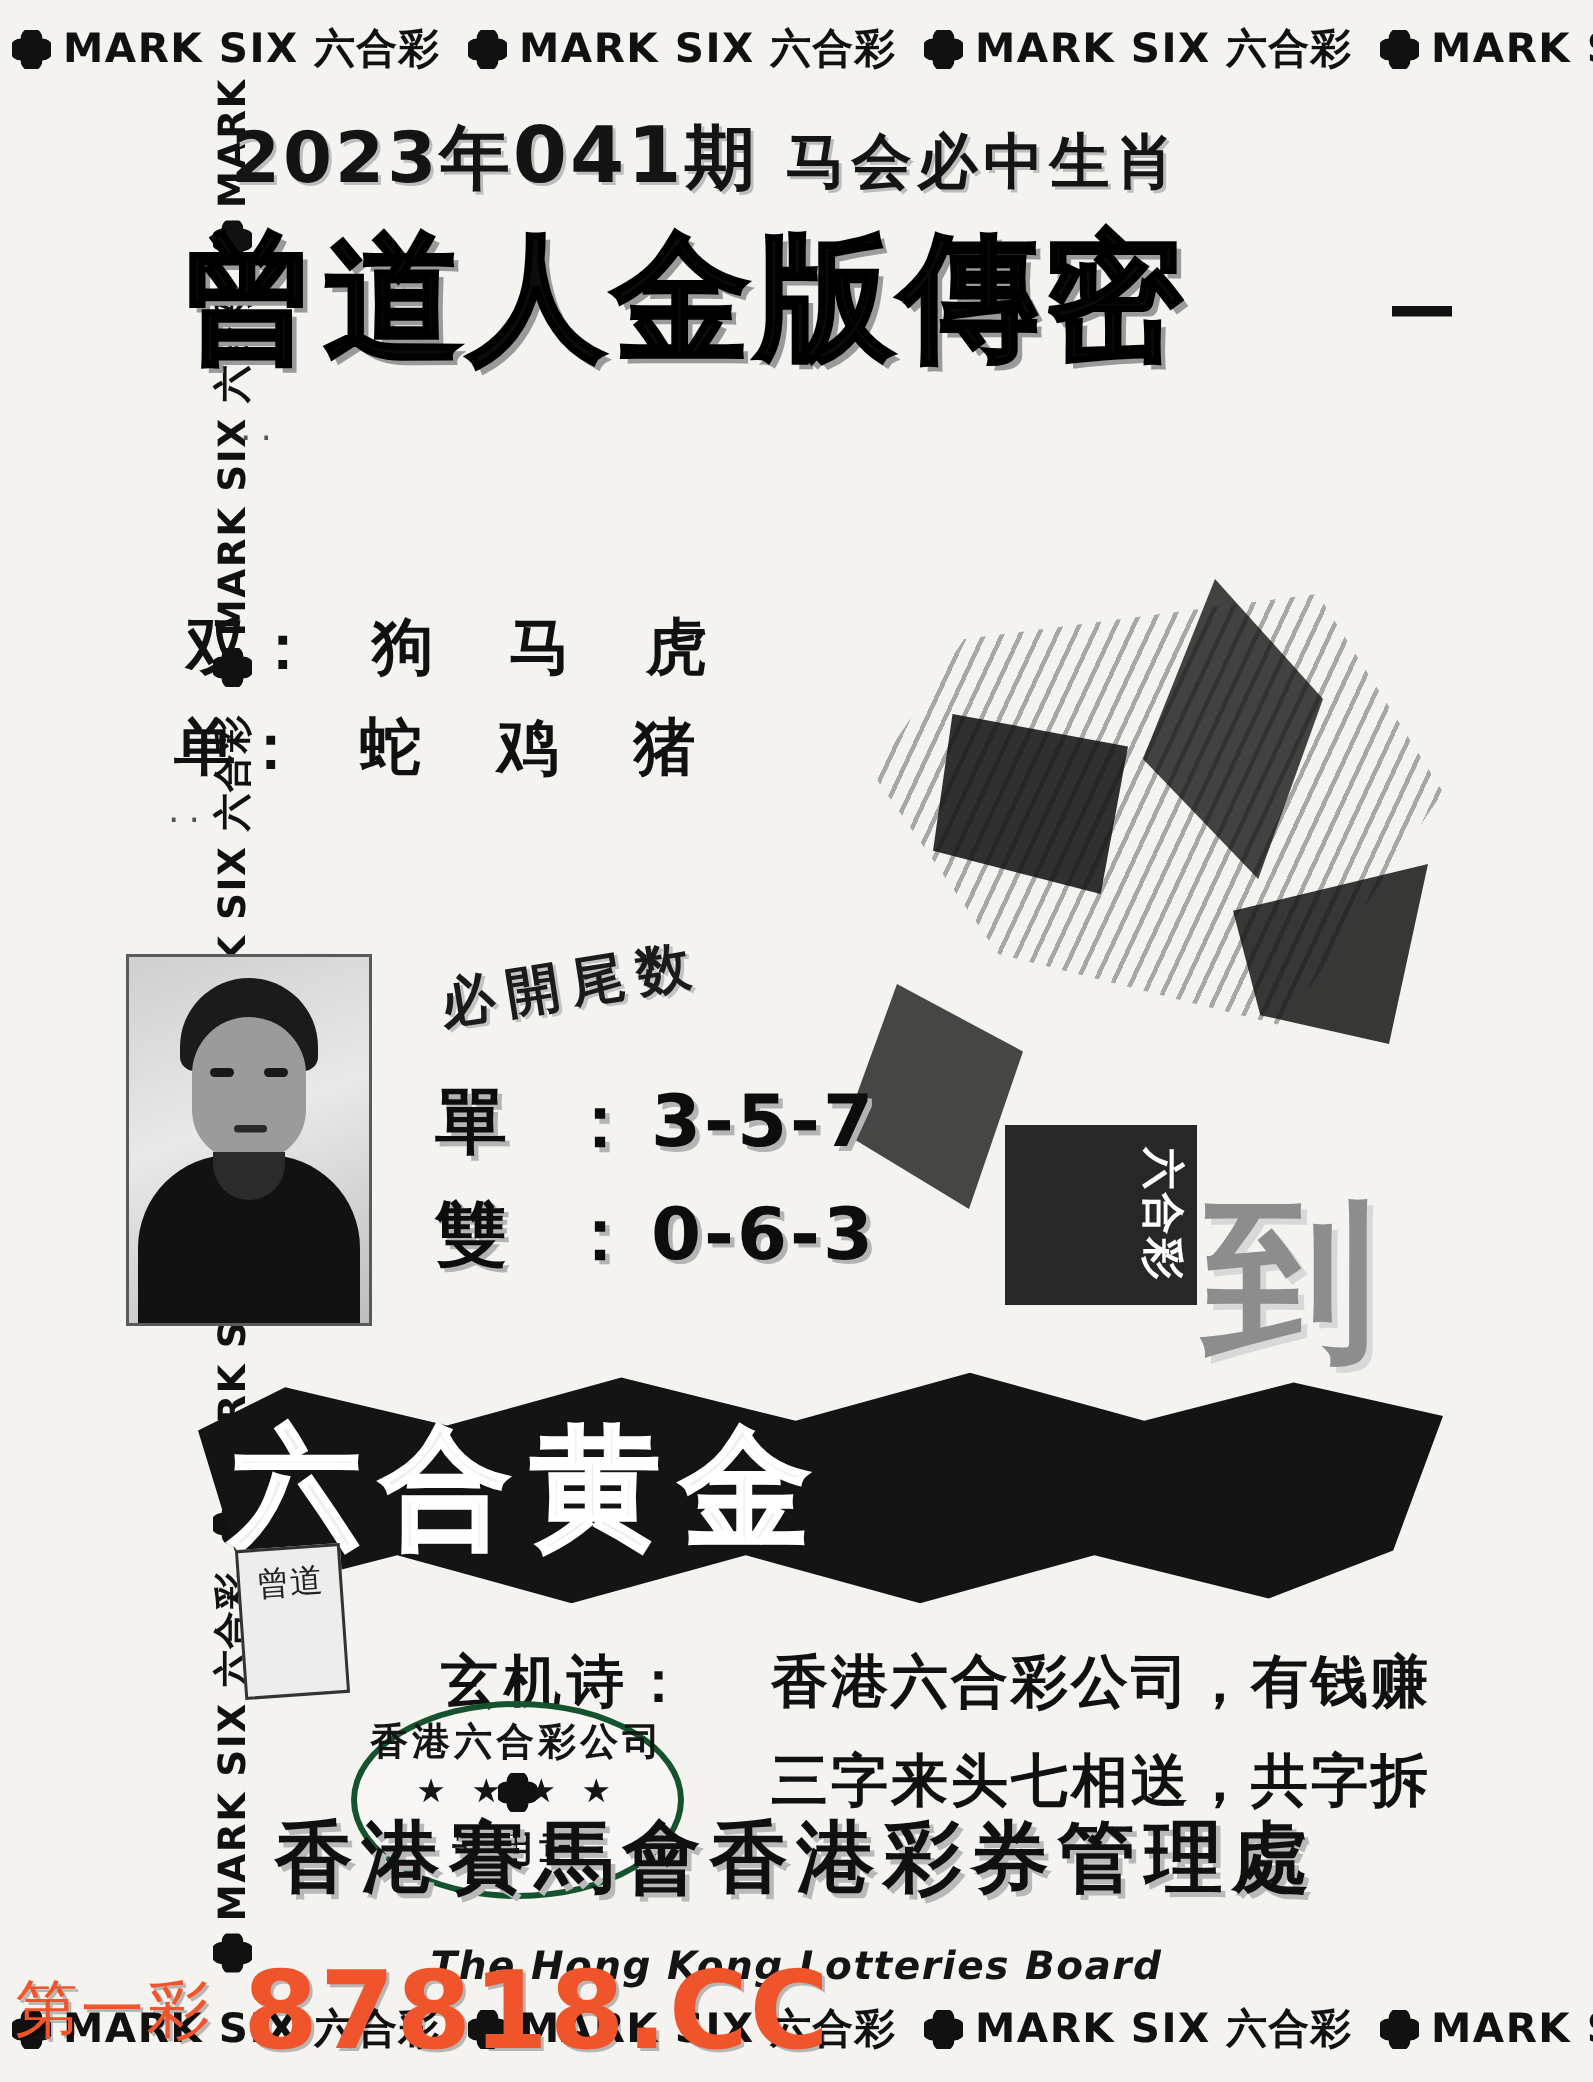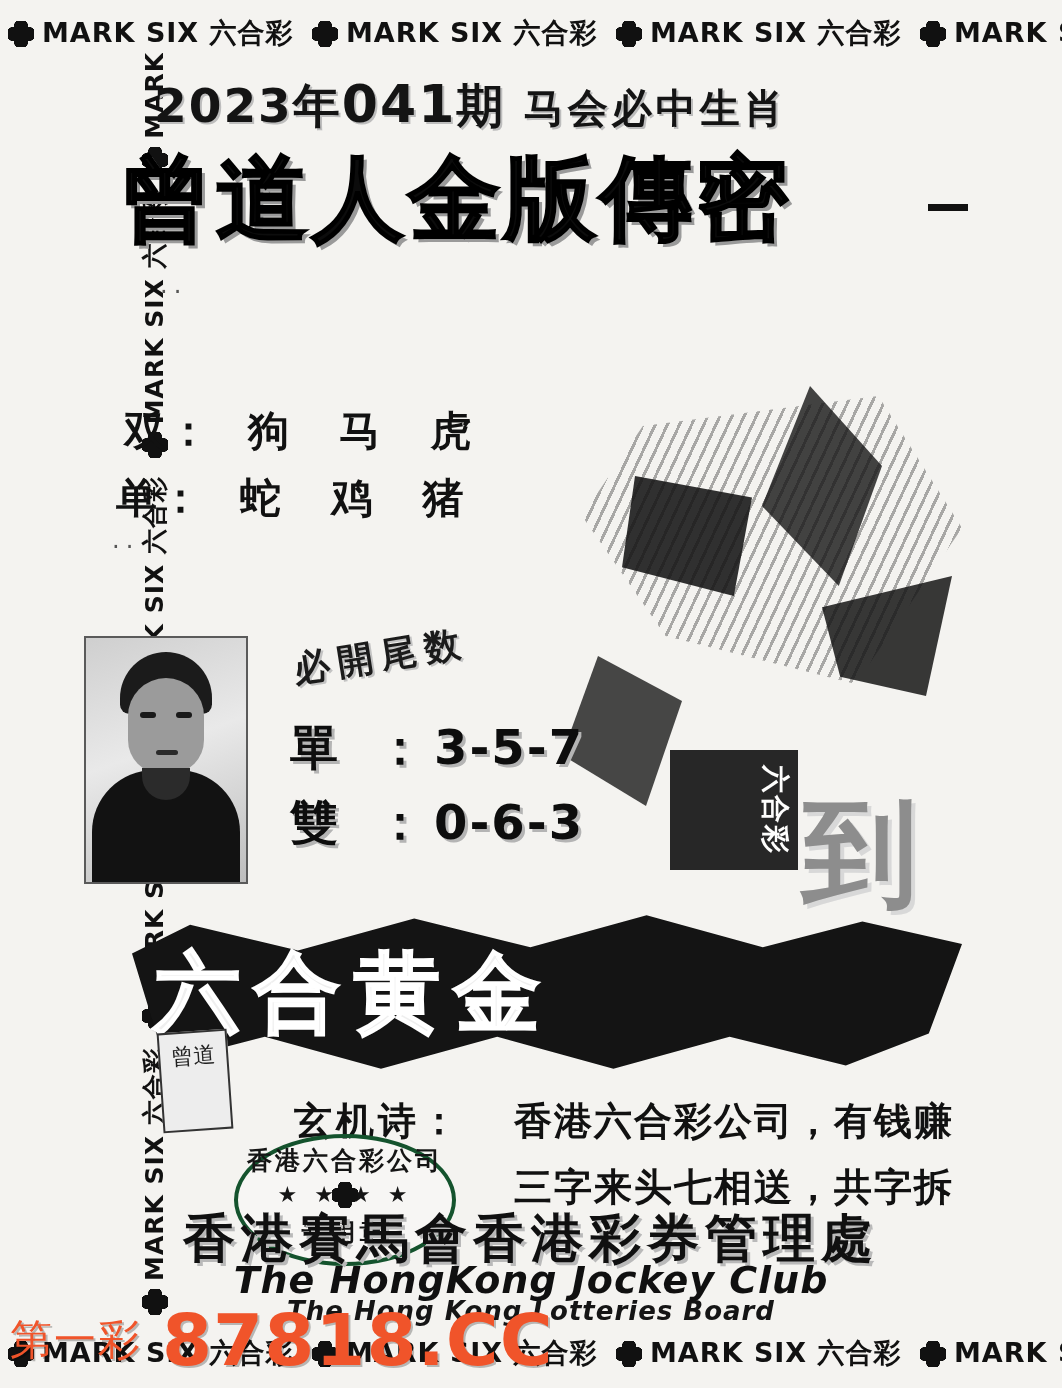--- a/index.html
+++ b/index.html
@@ -345,21 +345,20 @@
 
     <div class="seal">
       <div class="arc">香港六合彩公司</div>
       <div class="stars">★ ★ ★ ★</div>
       <div class="flower-c"></div>
       <div class="bottom">专用章</div>
     </div>
   </div>
 
   <div class="org-cn">香港賽馬會香港彩券管理處</div>
-  <div class="org-en1">The HongKong Jockey Club</div>
   <div class="org-en2">The Hong Kong Lotteries Board</div>
 
   <div class="watermark">
     <span class="wm-cn">第一彩</span>
     <span class="wm-num">87818.CC</span>
   </div>
 
 </div>
 
 </body></html>

